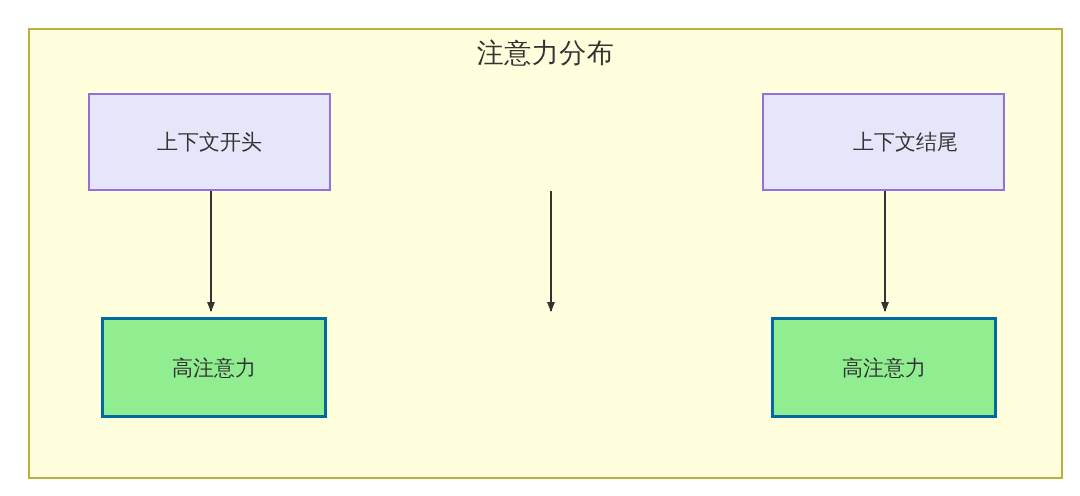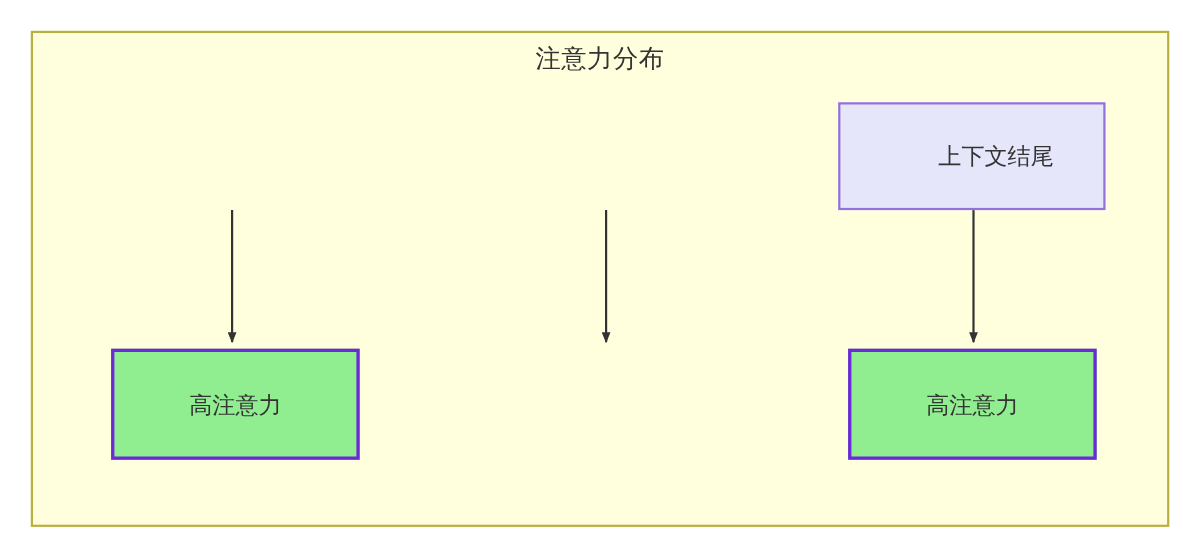--- a/index.html
+++ b/index.html
@@ -32,21 +32,21 @@
     border: 2px solid #b8b040;
     box-sizing: border-box;
   }
 
   .diagram-title {
     position: absolute;
     left: 0;
     top: 8px;
     width: 100%;
     text-align: center;
-    font-size: 23px;
+    font-size: 27px;
     line-height: 30px;
     color: #333333;
     letter-spacing: 0.5px;
     white-space: nowrap;
   }
 
   
   .node {
     position: absolute;
     box-sizing: border-box;
@@ -60,21 +60,21 @@
 
   .node-source {
     background: #e6e6fa;
     border: 2px solid #9370db;
     font-size: 21px;
     height: 98px;
     width: 243px;
   }
 
   .node-result {
-    border: 3px solid #6d28d9;
+    border: 3px solid #0369a1;
     font-size: 21px;
     height: 101px;
     width: 226px;
   }
 
   .fill-high { background: #90ee90; }
   .fill-low  { background: #fa8c8c; }
 
   
   .src-1 { left: 88px;  top: 93px; }
@@ -113,20 +113,23 @@
 
       <line x1="183" y1="163" x2="183" y2="283" stroke="#333333" stroke-width="2" marker-end="url(#arrowhead)"></line>
 
       <line x1="523" y1="163" x2="523" y2="283" stroke="#333333" stroke-width="2" marker-end="url(#arrowhead)"></line>
 
       <line x1="857" y1="163" x2="857" y2="283" stroke="#333333" stroke-width="2" marker-end="url(#arrowhead)"></line>
     </svg>
 
   </div>
 
+  <div class="node node-source src-1">
+    <span>上下文开头</span>
+  </div>
 
 
   <div class="node node-source src-3">
     <span>上下文结尾</span>
   </div>
 
   <div class="node node-result fill-high res-1">
     <span>高注意力</span>
   </div>
 

